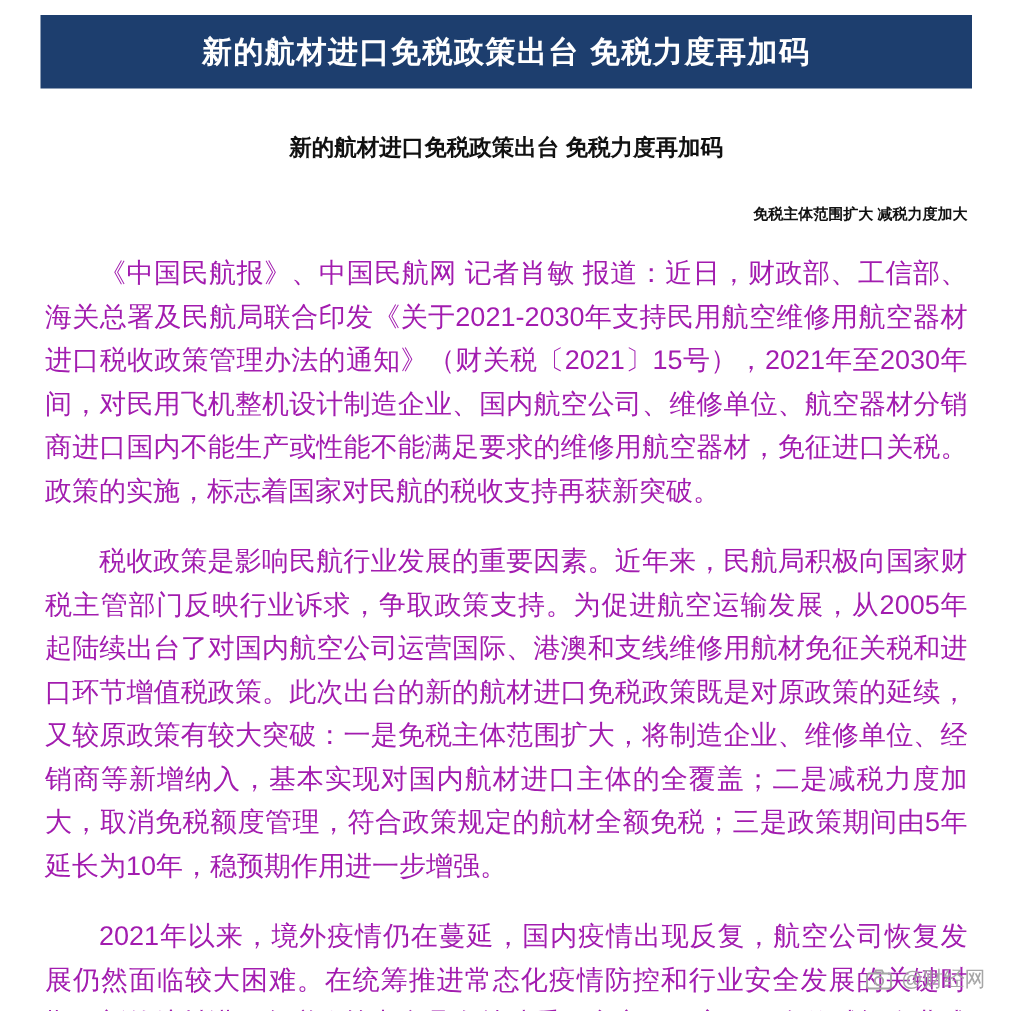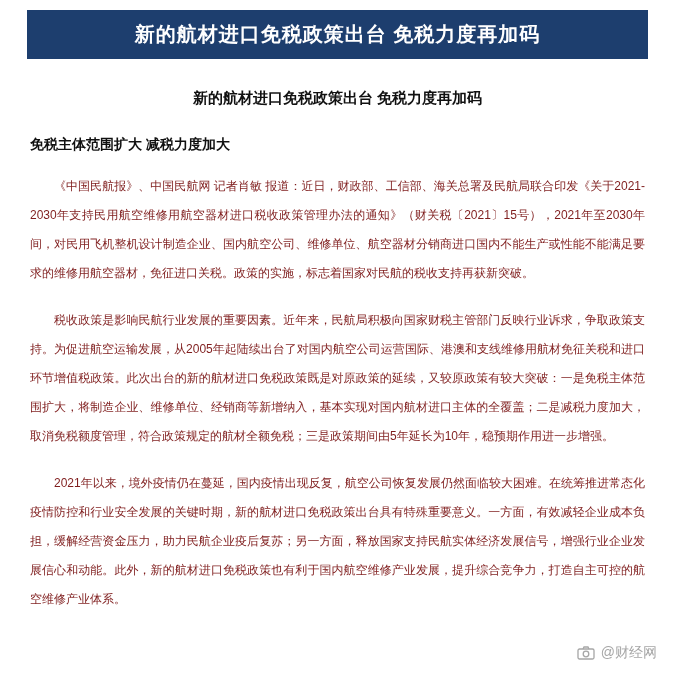--- a/index.html
+++ b/index.html
@@ -35,30 +35,30 @@
     padding: 16px 30px 0 30px;
   }
   .article-title {
     text-align: center;
     font-size: 15px;
     font-weight: bold;
     color: #111111;
     margin-top: 14px;
   }
   .article-subtitle {
-    text-align: left;
-    font-size: 14px;
+    text-align: right;
+    font-size: 10px;
     font-weight: bold;
     color: #111111;
     margin: 28px 0 6px 0;
   }
   .article p {
-    font-size: 12px;
+    font-size: 18px;
     line-height: 29px;
-    color: #7f1d1d;
+    color: #a21caf;
     text-align: justify;
     text-indent: 2em;
     margin-top: 18px;
   }
   .watermark {
     position: absolute;
     right: 18px;
     bottom: 12px;
     display: flex;
     align-items: center;

